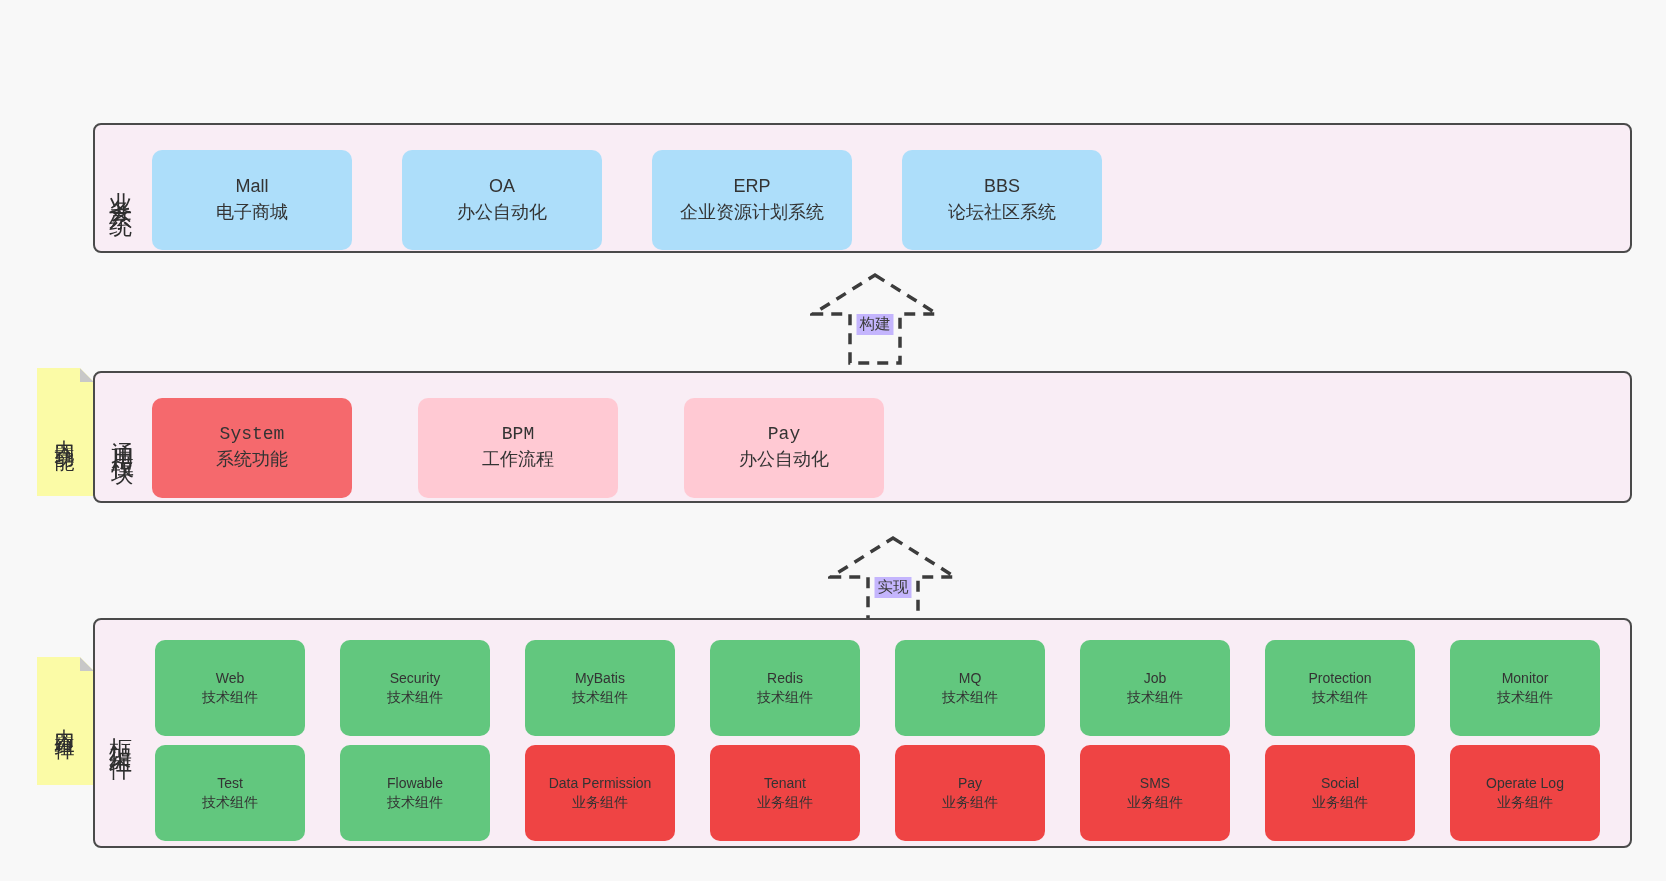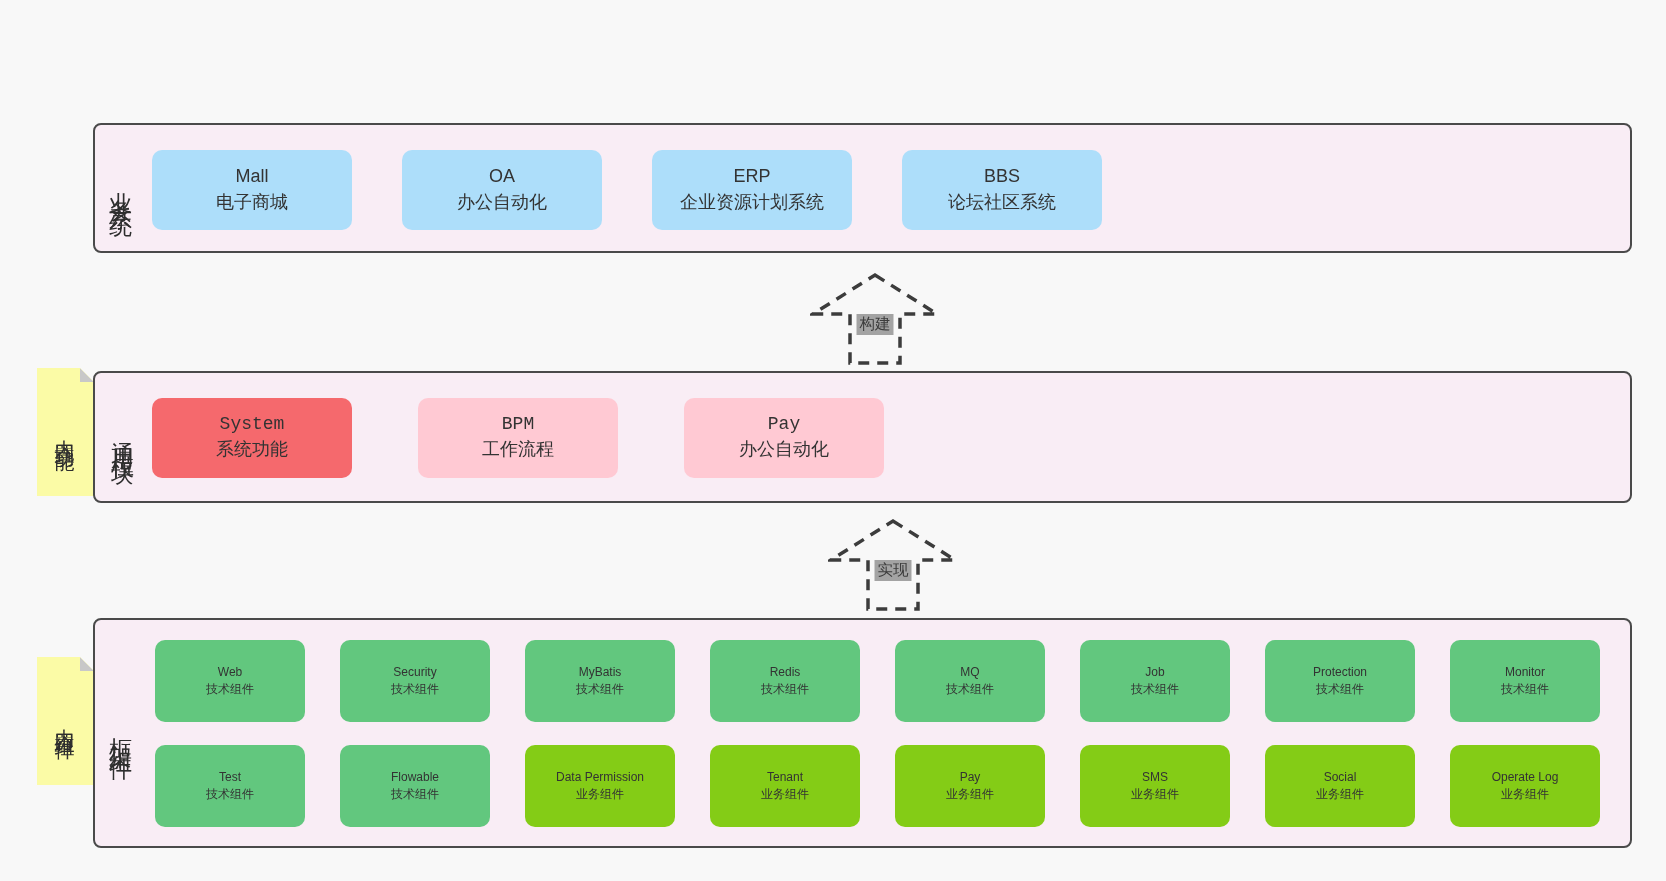--- a/index.html
+++ b/index.html
@@ -27,49 +27,49 @@
   .row-eight{left:60px;gap:35px;}
   #layer-business .box-row{top:25px;}
   #layer-common .box-row{top:25px;}
   #layer-framework .row-1{top:20px;}
   #layer-framework .row-2{top:125px;}
   .box{
     border-radius:10px;display:flex;flex-direction:column;
     align-items:center;justify-content:center;text-align:center;
     font-size:18px;line-height:1.42;color:#333;box-sizing:border-box;padding:2px 4px;
   }
-  .box-six{width:200px;height:80px;}
-  .box-eight{width:150px;height:82px;font-size:12px;line-height:1.38;}
+  .box-six{width:200px;height:100px;}
+  .box-eight{width:150px;height:96px;font-size:14px;line-height:1.38;}
   .blue{background:#addefa;}
   .red{background:#f5696d;}
   .pink{background:#ffc9d3;margin-left:16px;}
   .green{background:#62c77e;}
-  .light-green{background:#84cc16;}
+  .light-green{background:#ef4444;}
   .note{
     position:absolute;left:37px;width:57px;height:128px;background:#fbfba6;
     clip-path:polygon(0 0,calc(100% - 14px) 0,100% 14px,100% 100%,0 100%);
     display:flex;align-items:center;justify-content:center;
   }
   #note-common{top:368px;}
   #note-framework{top:657px;}
   .note .fold{
     position:absolute;top:0;right:0;width:14px;height:14px;background:#c8c8c8;
     clip-path:polygon(0 0,100% 100%,0 100%);
   }
   .note-text{
     writing-mode:vertical-rl;text-orientation:upright;
     font-size:20px;letter-spacing:4px;color:#2e2e2e;white-space:nowrap;
   }
   .arrow{position:absolute;width:130px;height:94px;}
   #arrow-build{left:810px;top:272px;}
-  #arrow-implement{left:828px;top:518px;}
+  #arrow-implement{left:828px;top:535px;}
   .arrow svg{display:block;width:130px;height:94px;}
   .arrow-label{
     position:absolute;left:50%;top:42px;transform:translateX(-50%);
-    background:#a3a3a3;padding:0 3px;font-size:15.5px;color:#3c3c3c;white-space:nowrap;
+    background:#c4b5fd;padding:0 3px;font-size:15.5px;color:#3c3c3c;white-space:nowrap;
   }
 </style>
 </head>
 <body>
 
 <div class="layer" id="layer-business">
   <div class="layer-label">业务系统</div>
   <div class="box-row row-six">
     <div class="box box-six blue">
       <span>Mall</span>

